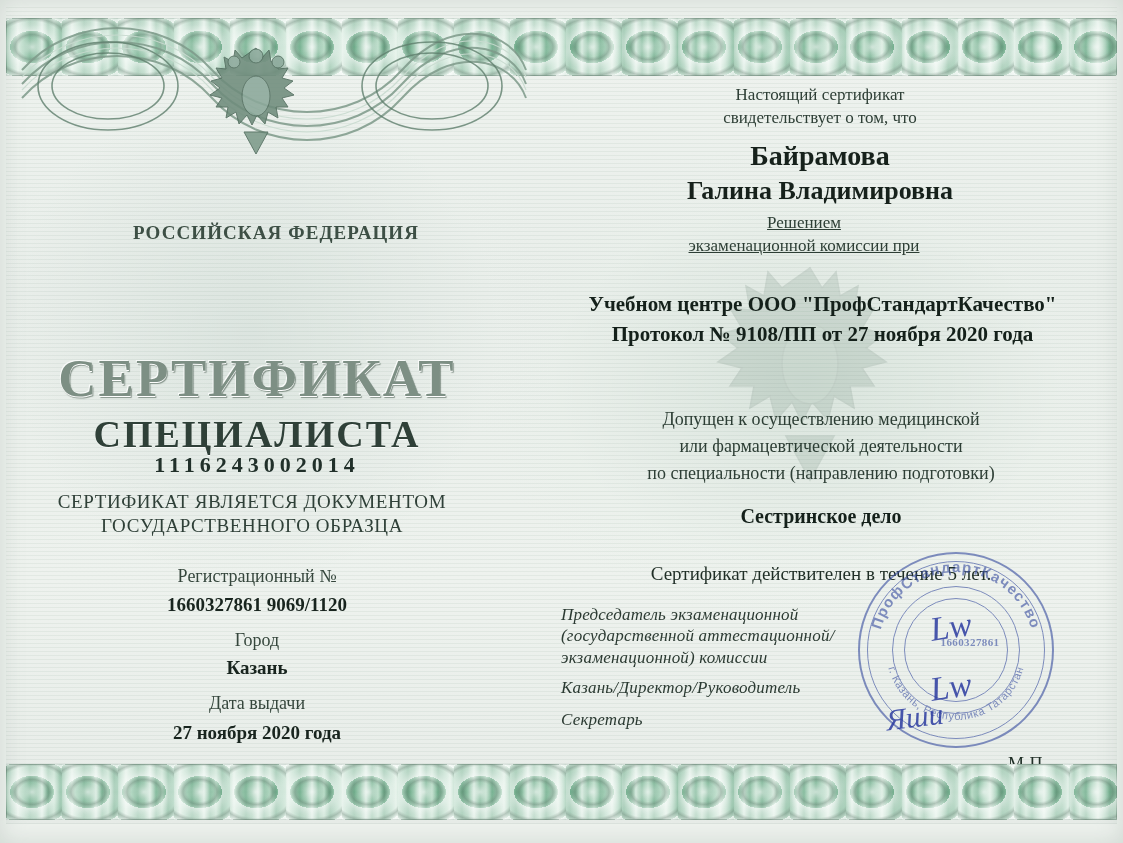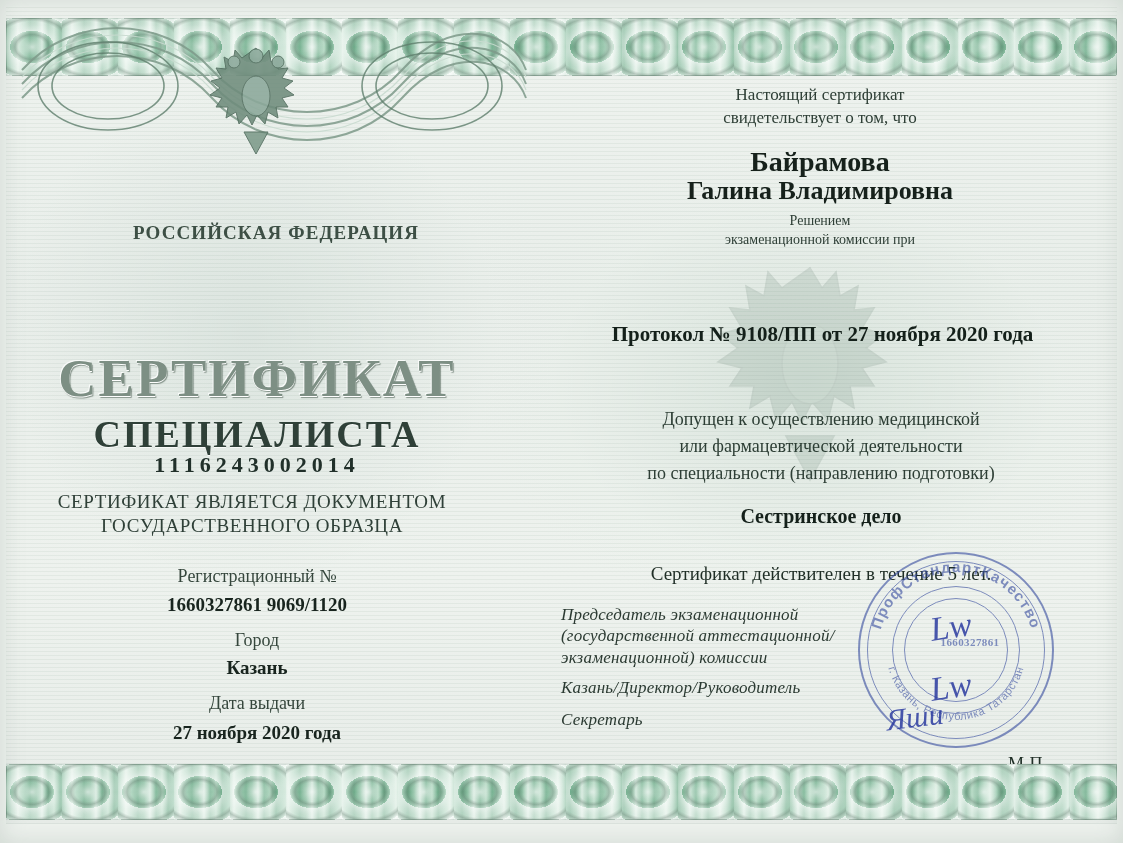--- a/index.html
+++ b/index.html
@@ -196,40 +196,41 @@
   }
   .intro {
     left: 560px;
     top: 84px;
     width: 520px;
     font-size: 17px;
     line-height: 1.35;
   }
   .surname {
     left: 560px;
-    top: 146px;
+    top: 140px;
     width: 520px;
     font-size: 28px;
     font-weight: bold;
     color: #16211b;
   }
   .firstname {
     left: 560px;
     top: 176px;
     width: 520px;
     font-size: 26px;
     font-weight: bold;
     color: #16211b;
   }
   .by-decision {
-    left: 560px;
+    left: 544px;
     top: 212px;
     width: 520px;
-    font-size: 14px;
+    font-size: 17px;
     line-height: 1.35;
+    text-decoration: underline;
   }
   .org {
     left: 545px;
     top: 292px;
     width: 555px;
     font-size: 21px;
     font-weight: bold;
     color: #14201a;
   }
   .protocol {
@@ -429,20 +430,21 @@
   </div>
 
   <div class="r-text surname">Байрамова</div>
   <div class="r-text firstname">Галина Владимировна</div>
 
   <div class="r-text by-decision">
     <div>Решением</div>
     <div>экзаменационной комиссии при</div>
   </div>
 
+  <div class="r-text org">Учебном центре ООО "ПрофСтандартКачество"</div>
   <div class="r-text protocol">Протокол № 9108/ПП от 27 ноября 2020 года</div>
 
   <div class="r-text admitted">
     <div>Допущен к осуществлению медицинской</div>
     <div>или фармацевтической деятельности</div>
     <div>по специальности (направлению подготовки)</div>
   </div>
 
   <div class="r-text specialty">Сестринское дело</div>
   <div class="r-text valid">Сертификат действителен в течение 5 лет.</div>

